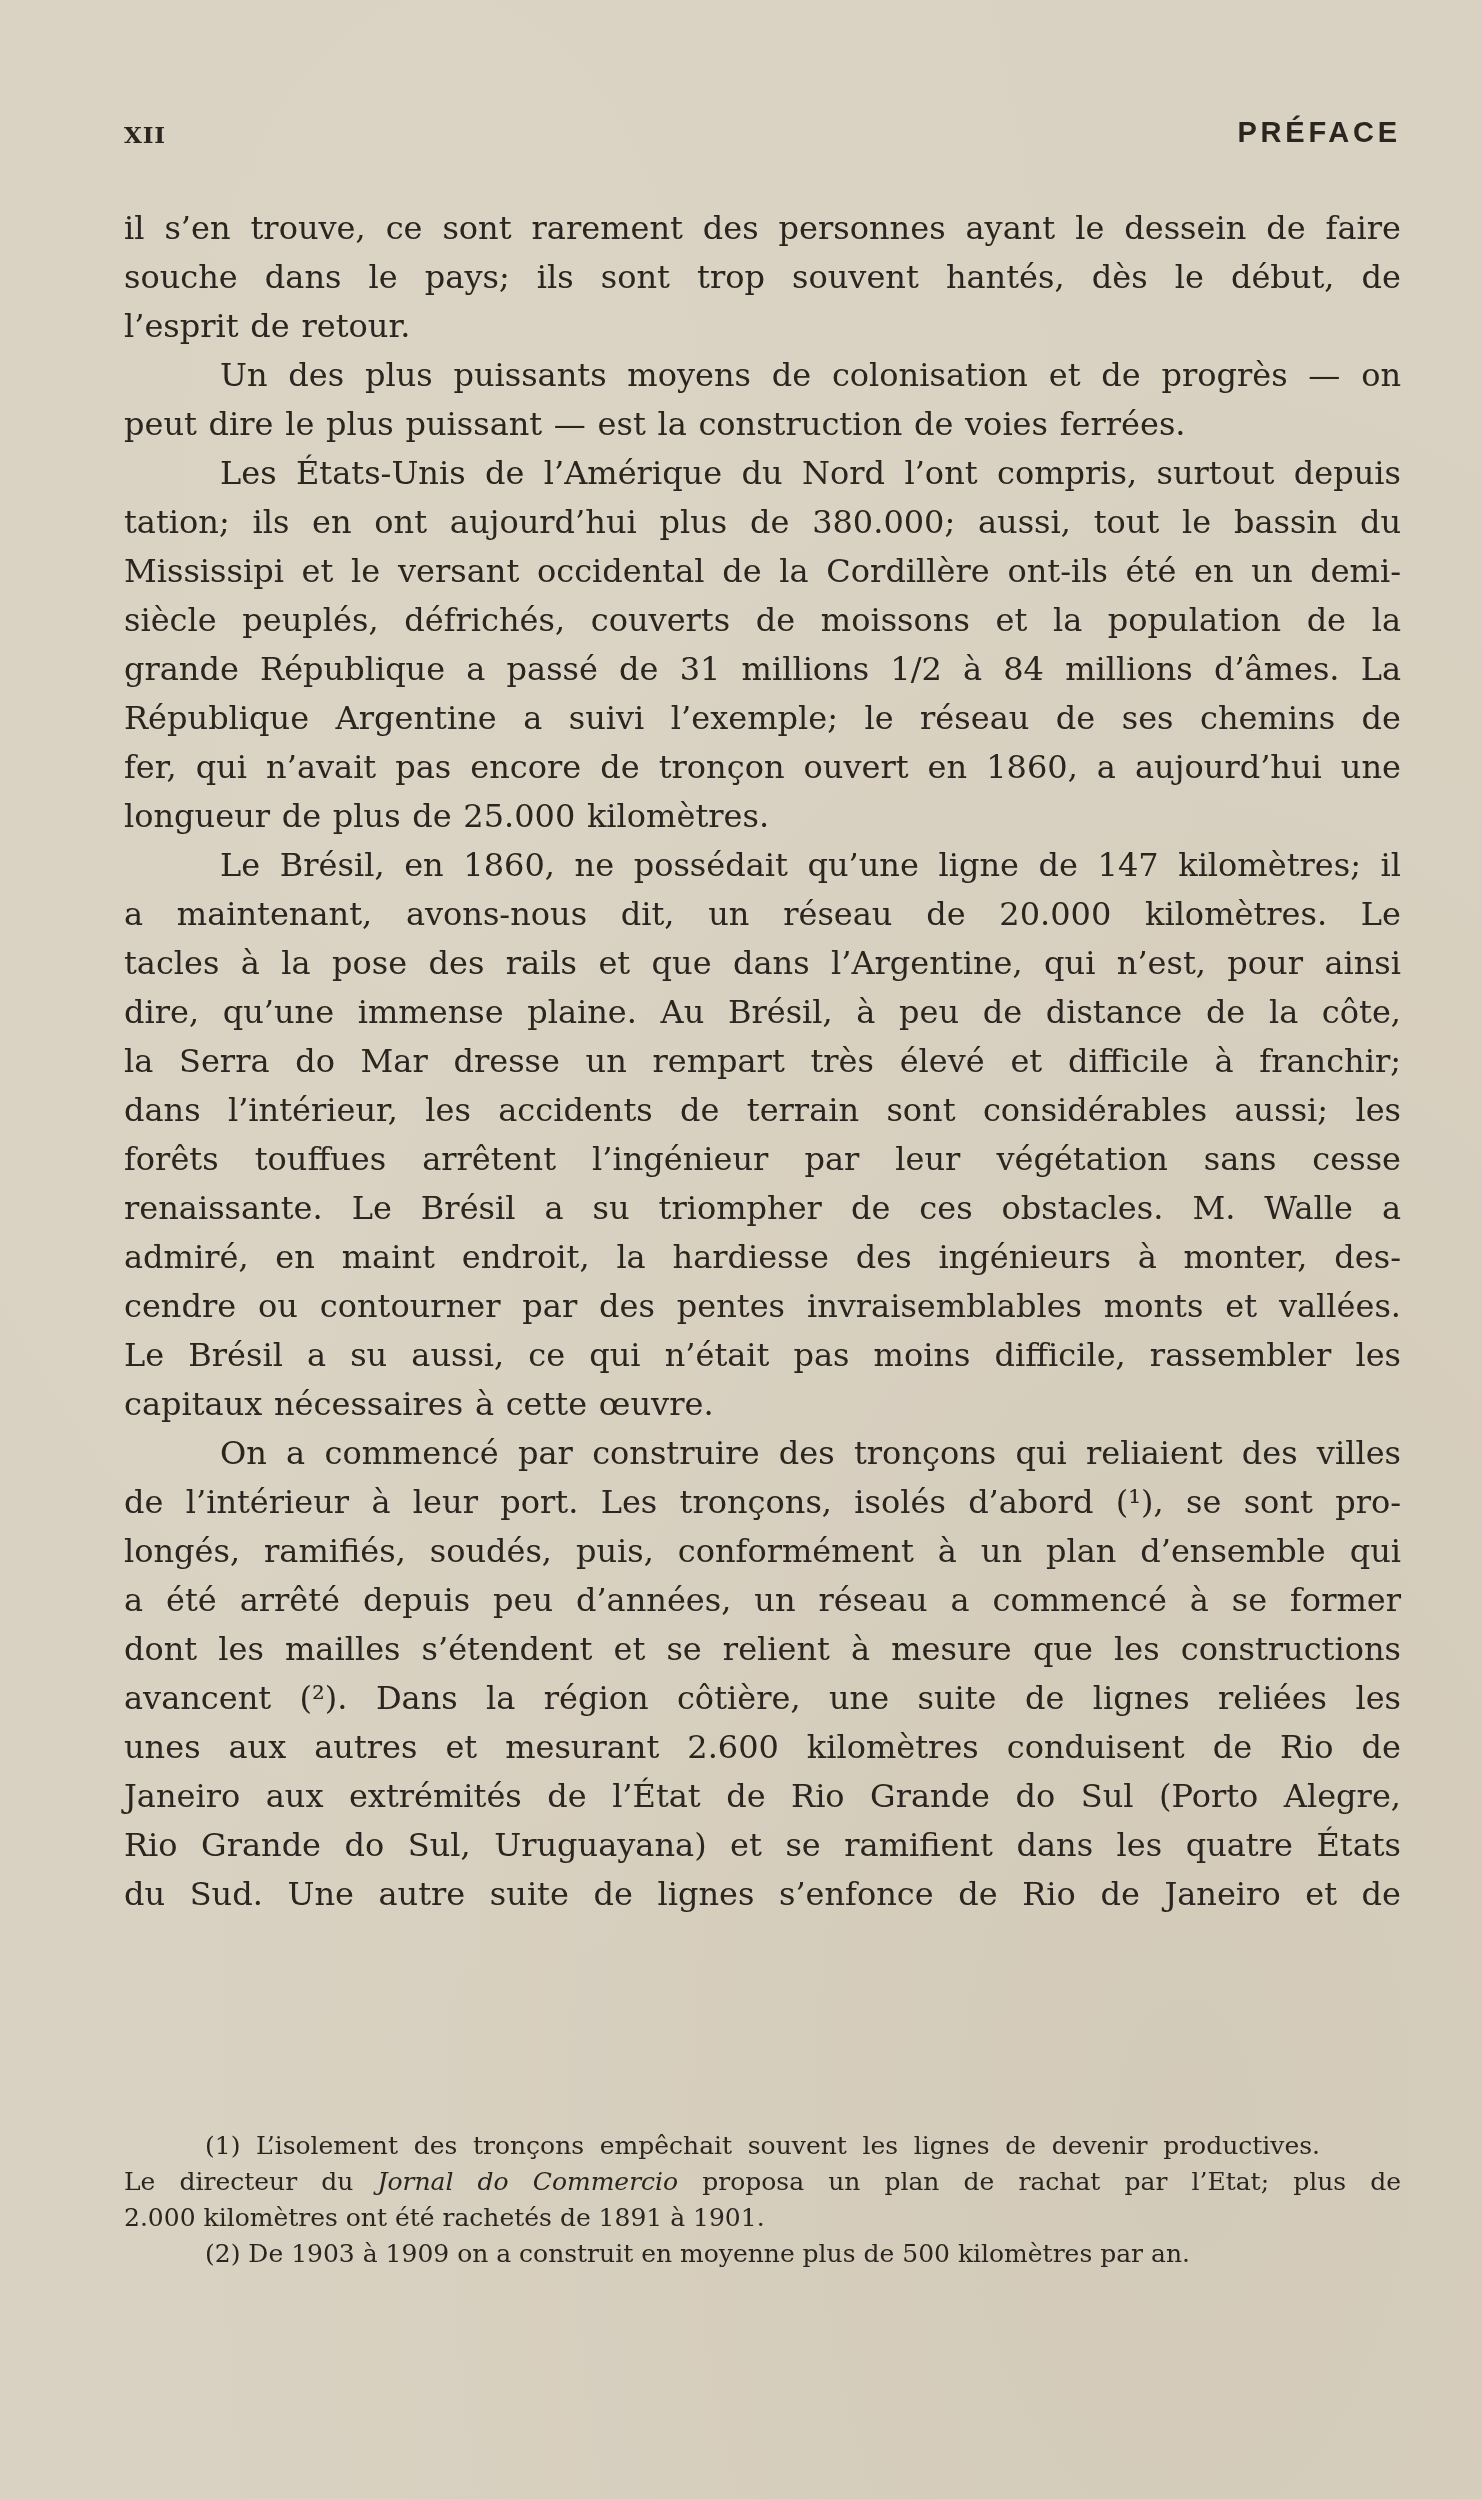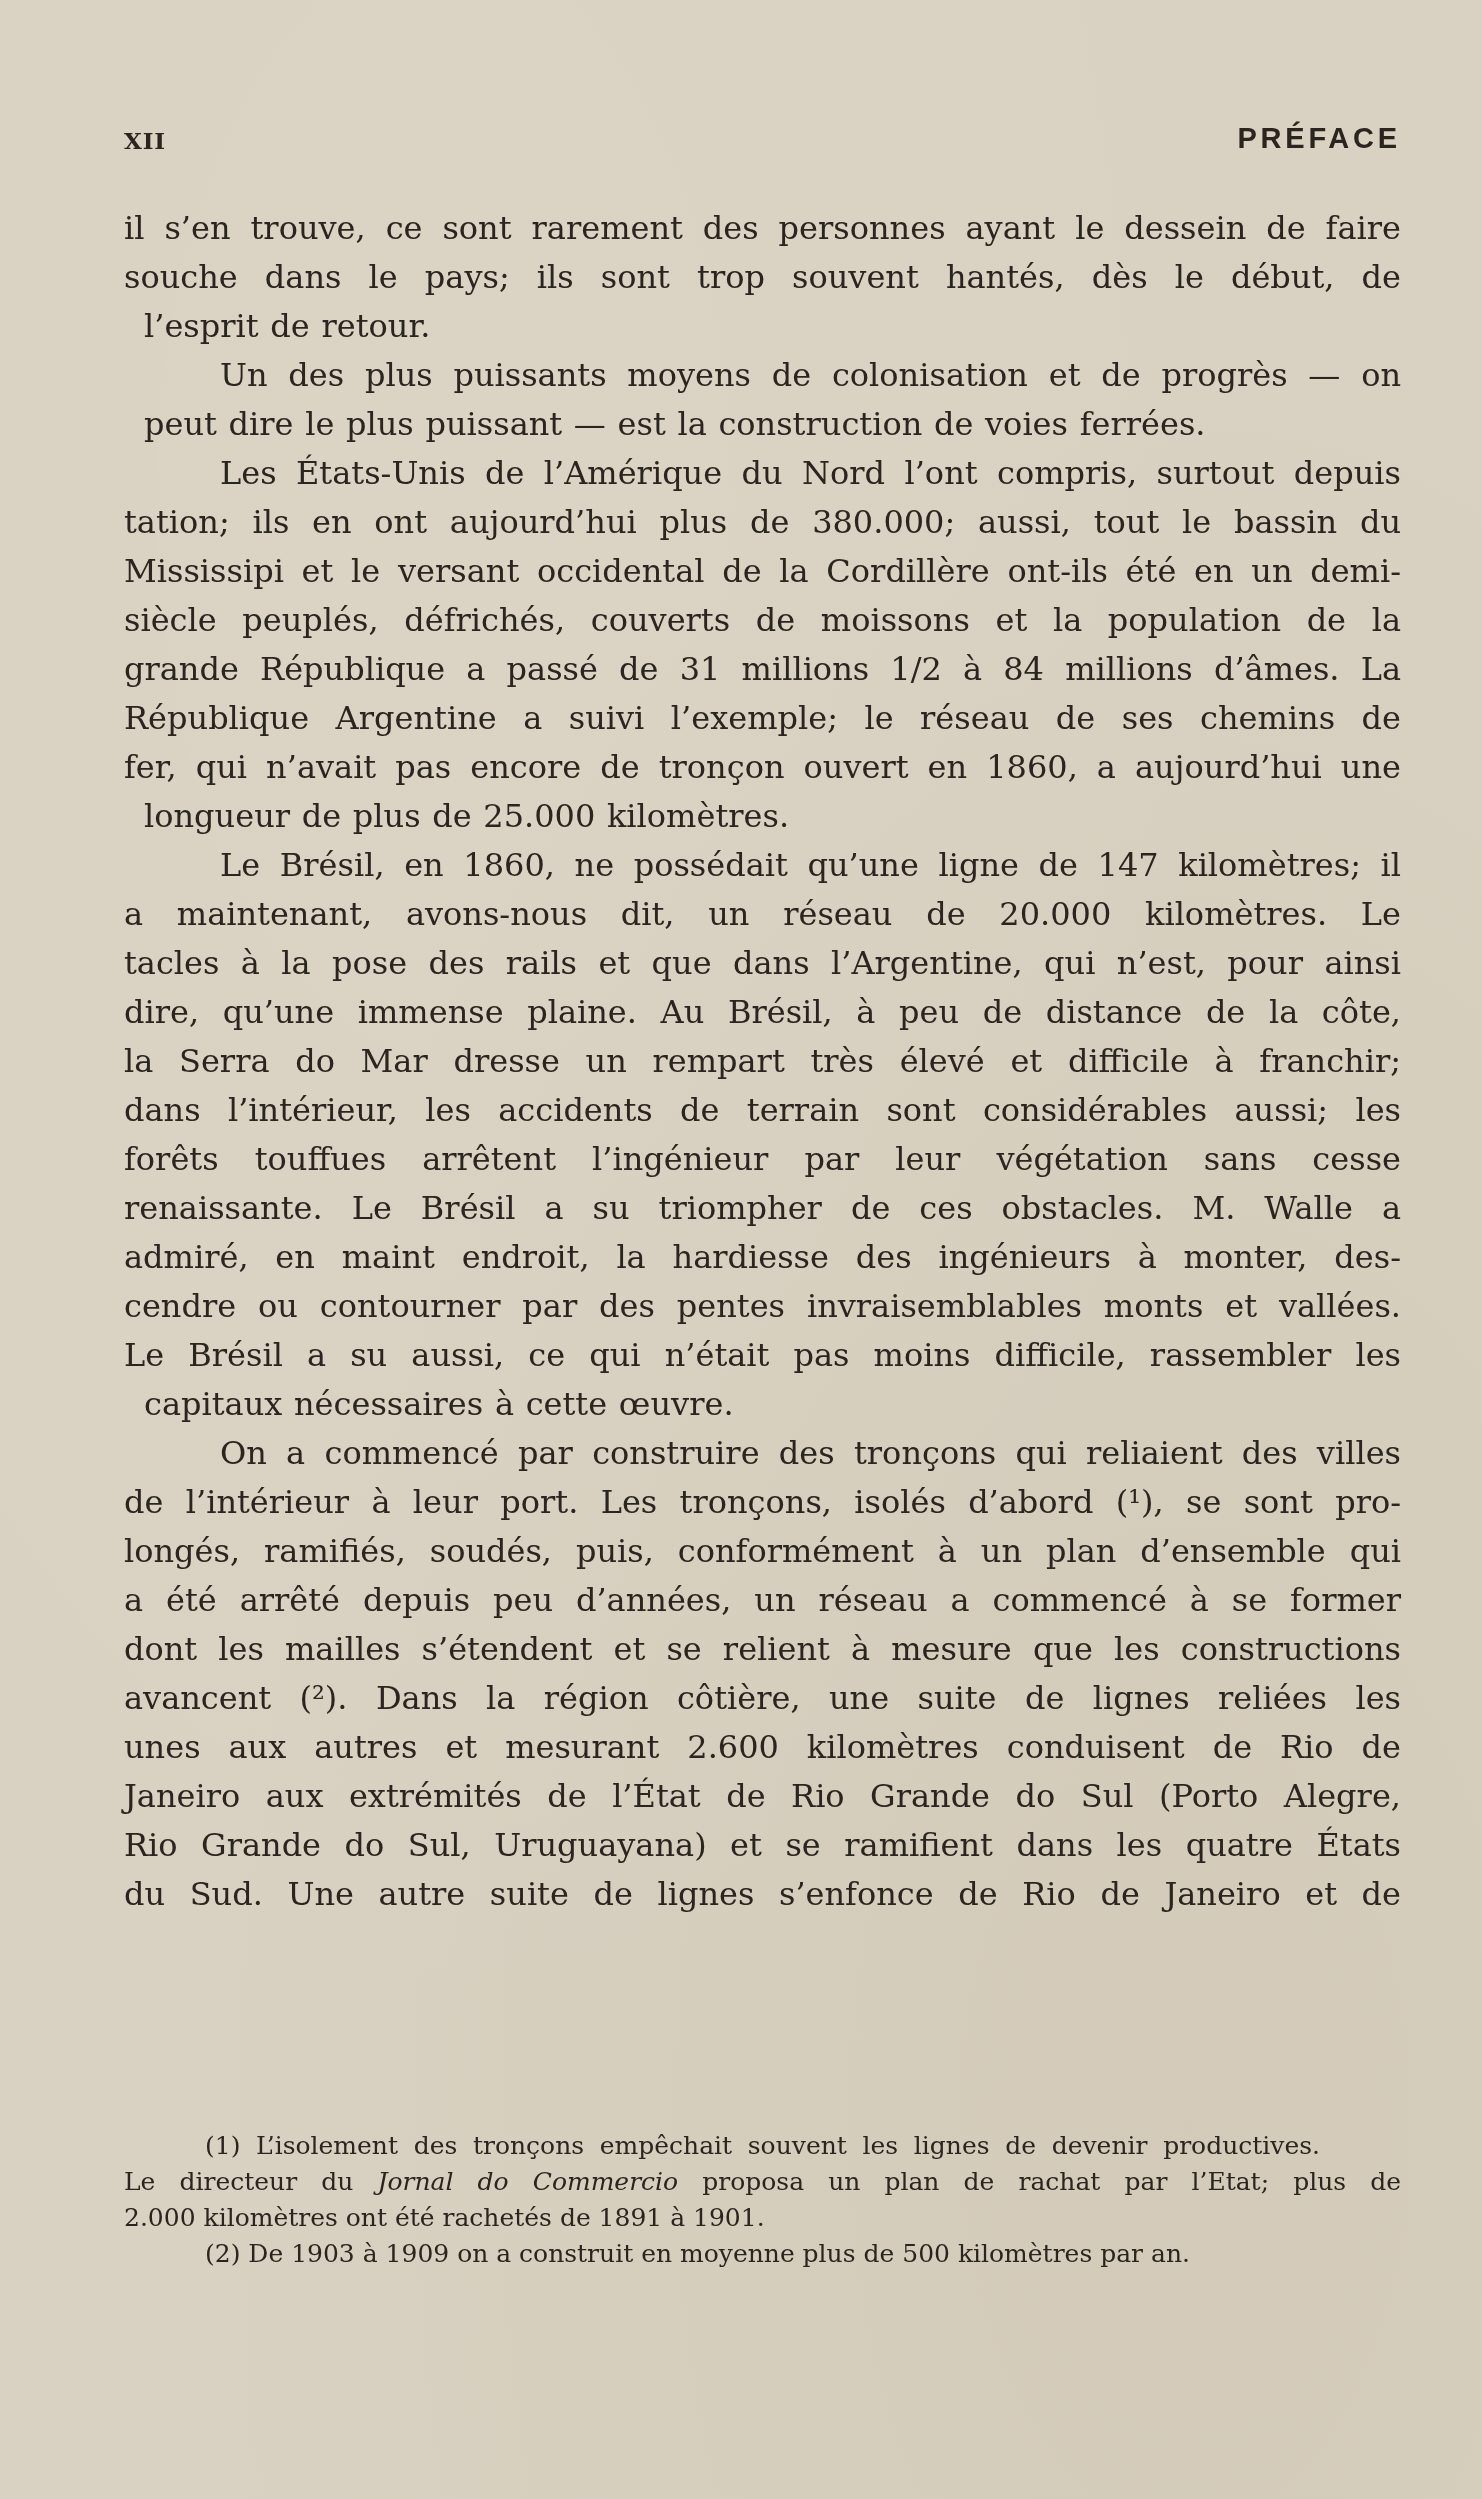--- a/index.html
+++ b/index.html
@@ -12,21 +12,21 @@
       color: #2b251f;
     }
     .page {
       position: absolute; left: 0; top: 0; width: 1483px; height: 2500px;
       background:
         radial-gradient(ellipse at 30% 20%, rgba(255,255,255,0.06), rgba(0,0,0,0) 60%),
         radial-gradient(ellipse at 80% 85%, rgba(120,100,70,0.06), rgba(0,0,0,0) 60%),
         #d9d1c1;
     }
     .running-head {
-      position: absolute; top: 122px; left: 124px; width: 1277px; height: 38px;
+      position: absolute; top: 116px; left: 124px; width: 1277px; height: 38px;
     }
     .folio {
       position: absolute; left: 0; top: 4.6px;
       font-size: 23px; font-weight: bold; letter-spacing: 0.8px;
     }
     .head-title {
       position: absolute; left: 0; width: 100%; top: 0; text-align: right;
       font-family: "Liberation Sans", sans-serif;
       font-size: 29px; font-weight: bold; letter-spacing: 3.8px;
     }
@@ -37,21 +37,21 @@
       display: block;
       height: 49px; line-height: 49px;
       font-size: 32px;
       text-align: justify;
       text-align-last: justify;
       white-space: nowrap;
       overflow: visible;
       word-spacing: 1.5px;
     }
     .line.indent { padding-left: 96px; }
-    .line.last { text-align-last: left; margin-left: 20px; }
+    .line.last { text-align-last: left; }
     .line .inner { display: inline-block; width: 100%; text-align: justify; text-align-last: justify; white-space: normal; }
     .line.last .inner { text-align-last: left; }
     .footnotes {
       position: absolute; left: 124px; top: 2128px; width: 1277px;
     }
     .fn-line {
       display: block; height: 36px; line-height: 36px;
       font-size: 25px; white-space: nowrap;
     }
     .fn-line .inner { display: inline-block; width: 100%; text-align: justify; text-align-last: justify; white-space: normal; }

